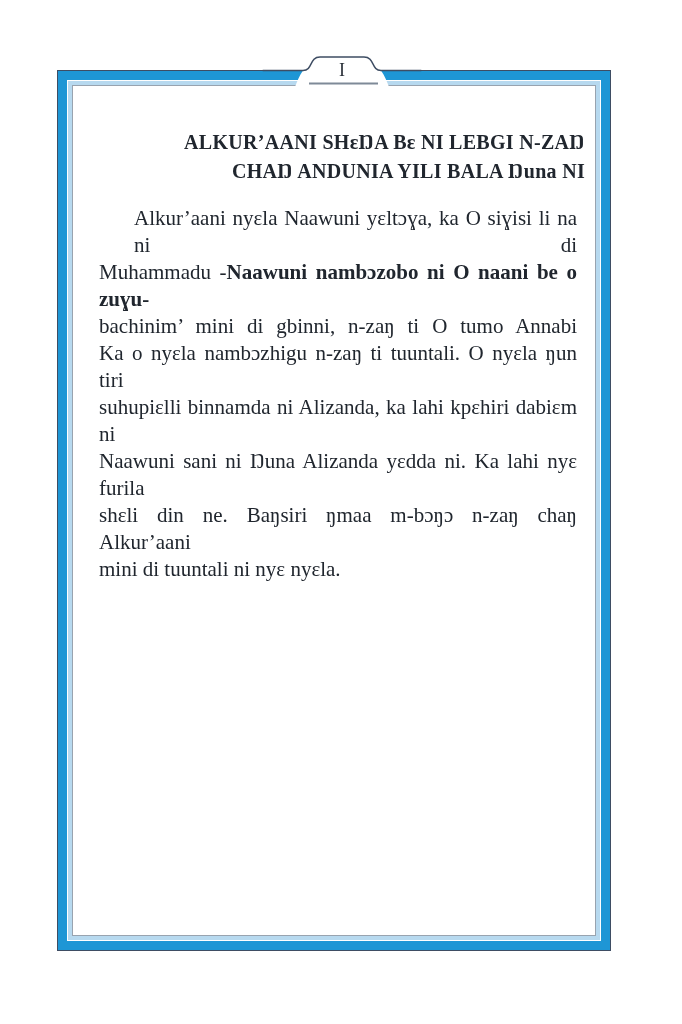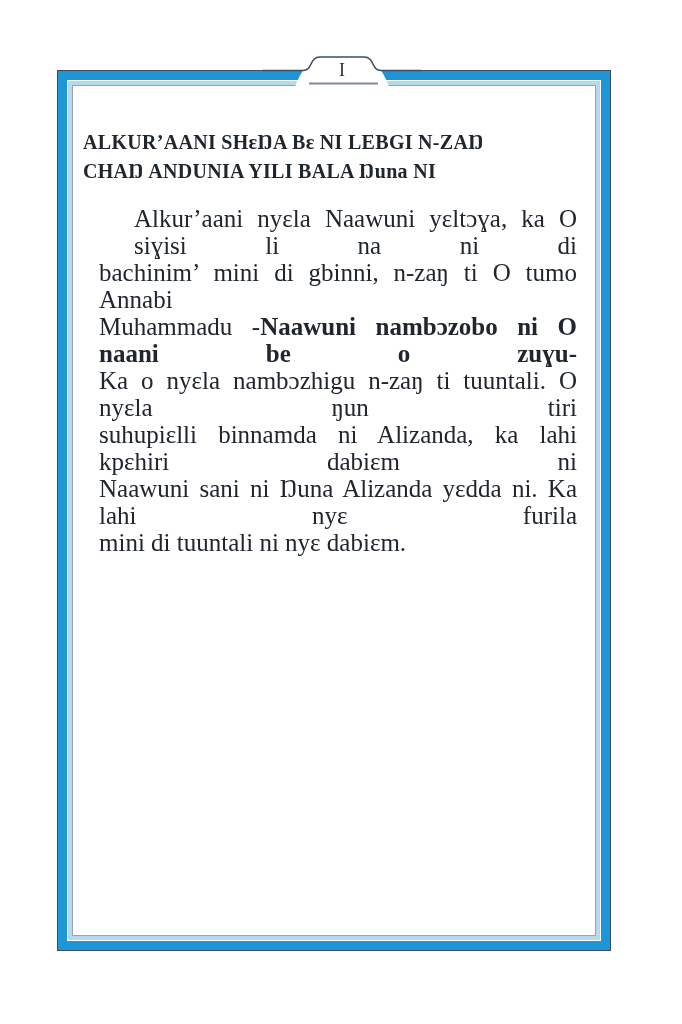--- a/index.html
+++ b/index.html
@@ -35,27 +35,27 @@
   .tab-outline{fill:none;stroke:var(--outline);stroke-width:1.6;stroke-linecap:round;}
   .tab-underline{stroke:var(--underline);stroke-width:2;}
   .page-number{
     position:absolute;left:261px;top:60px;width:162px;
     text-align:center;font-size:18px;line-height:20px;
     color:#2A3038;font-weight:500;
   }
   
   .title{
     margin:42px 10px 0;
-    text-align:left;font-weight:bold;
+    text-align:right;font-weight:bold;
     font-size:20px;line-height:29px;
     color:var(--text);letter-spacing:0.3px;
   }
   .body-text{
     width:478px;margin:19px 0 0 26px;
-    font-size:25px;line-height:27px;color:var(--text);
+    font-size:21px;line-height:27px;color:var(--text);
   }
   .body-line{text-align:justify;text-align-last:justify;}
   .body-line.last{text-align-last:left;}
   .body-line.indent{padding-left:35px;}
   .body-line .b{font-weight:bold;}
 </style>
 </head>
 <body>
 
 <div class="frame">
@@ -63,26 +63,27 @@
   <div class="band-light"></div>
   <div class="inner">
 
     <h1 class="title">
         <div>ALKUR’AANI SHɛŊA Bɛ NI LEBGI N-ZAŊ</div>
         <div>CHAŊ ANDUNIA YILI BALA Ŋuna NI</div>
       </h1>
 
     <div class="body-text">
         <div class="body-line indent"><span>Alkur’aani nyɛla Naawuni yɛltɔɣa, ka O siɣisi li na ni di</span></div>
+        <div class="body-line"><span>Muhammadu -</span><span class="b">Naawuni nambɔzobo ni O naani be o zuɣu-</span></div>
         <div class="body-line"><span>bachinim’ mini di gbinni, n-zaŋ ti O tumo Annabi</span></div>
-        <div class="body-line"><span>Muhammadu -</span><span class="b">Naawuni nambɔzobo ni O naani be o zuɣu-</span></div>
         <div class="body-line"><span>Ka o nyɛla nambɔzhigu n-zaŋ ti tuuntali. O nyɛla ŋun tiri</span></div>
         <div class="body-line"><span>suhupiɛlli binnamda ni Alizanda, ka lahi kpɛhiri dabiɛm ni</span></div>
         <div class="body-line"><span>Naawuni sani ni Ŋuna Alizanda yɛdda ni. Ka lahi nyɛ furila</span></div>
-        <div class="body-line last"><span>mini di tuuntali ni nyɛ dabiɛm.</span></div>
+        <div class="body-line"><span>shɛli din ne. Baŋsiri ŋmaa m-bɔŋɔ n-zaŋ chaŋ Alkur’aani</span></div>
+        <div class="body-line last"><span>mini di tuuntali ni nyɛ nyɛla.</span></div>
       </div>
 
   </div>
 </div>
 
 <svg class="tab-svg" viewBox="0 0 162 38">
   <path class="tab-fill" d="M 42,16.5 C 52,16.5 48,3 59,3 L 103,3 C 114,3 110,16.5 120,16.5 C 124,22 126,28 128,33 L 34,33 C 36,28 38,22 42,16.5 Z"></path>
   <path class="tab-outline" d="M 2,16.5 L 42,16.5 C 52,16.5 48,3 59,3 L 103,3 C 114,3 110,16.5 120,16.5 L 160,16.5"></path>
   <line class="tab-underline" x1="48" y1="29.5" x2="117" y2="29.5"></line>
 </svg>

